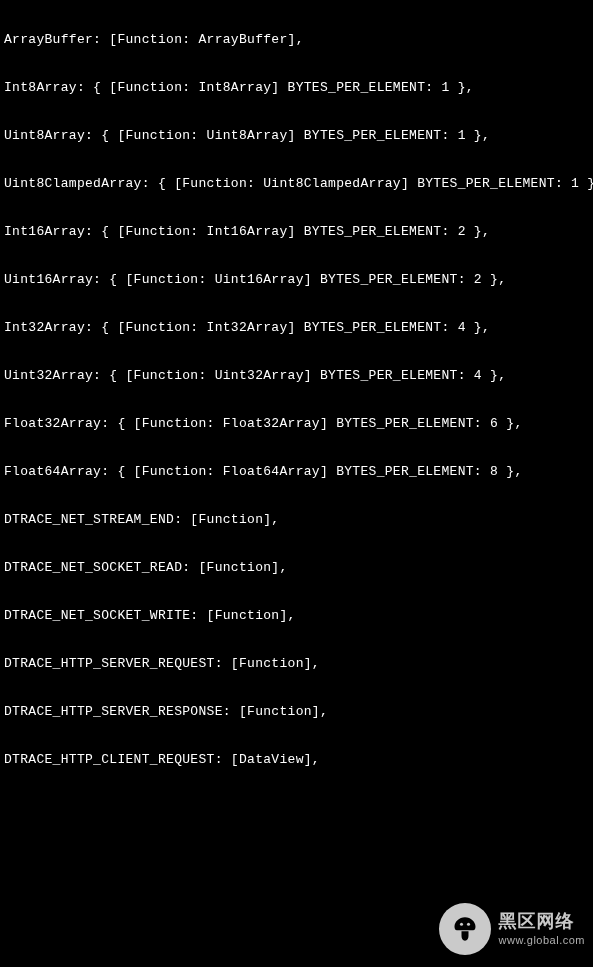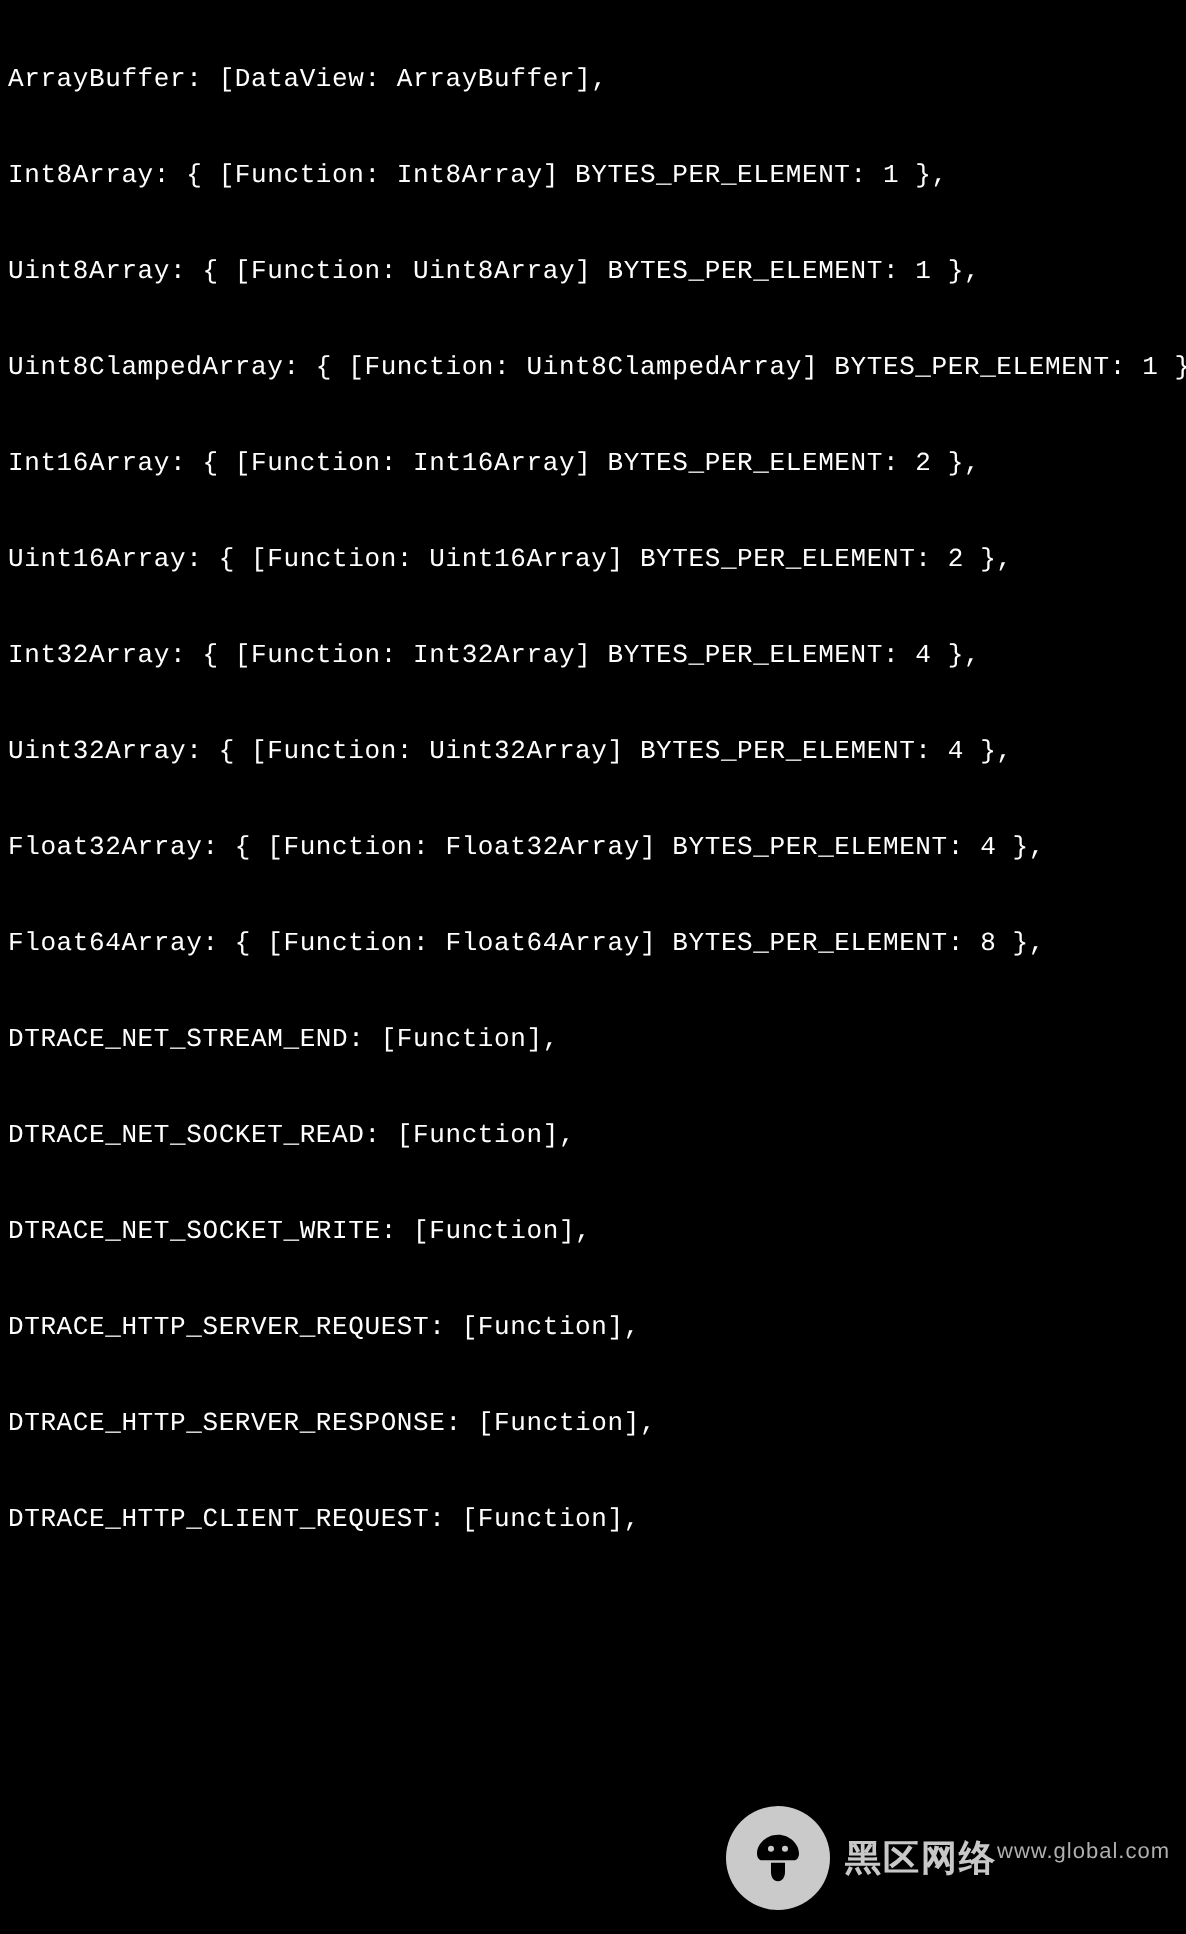--- a/index.html
+++ b/index.html
@@ -46,56 +46,57 @@
     }
     .mushroom {
       width: 28px;
       height: 28px;
     }
     .mushroom svg {
       fill: #000000;
     }
     .wm-text {
       display: flex;
+      flex-direction: column;
       color: #c8c8c8;
     }
     .wm-title {
       font-family: 'Microsoft YaHei', sans-serif;
       font-size: 18px;
       font-weight: bold;
       letter-spacing: 1px;
       line-height: 22px;
     }
     .wm-url {
       font-family: Arial, sans-serif;
       font-size: 11px;
       letter-spacing: 0.5px;
       color: #b0b0b0;
     }
   </style>
 </head>
 <body>
 
 <div class="terminal">
-  <span class="line">ArrayBuffer: [DataView: ArrayBuffer],</span>
+  <span class="line">ArrayBuffer: [Function: ArrayBuffer],</span>
   <span class="line">Int8Array: { [Function: Int8Array] BYTES_PER_ELEMENT: 1 },</span>
   <span class="line">Uint8Array: { [Function: Uint8Array] BYTES_PER_ELEMENT: 1 },</span>
   <span class="line">Uint8ClampedArray: { [Function: Uint8ClampedArray] BYTES_PER_ELEMENT: 1 },</span>
   <span class="line">Int16Array: { [Function: Int16Array] BYTES_PER_ELEMENT: 2 },</span>
   <span class="line">Uint16Array: { [Function: Uint16Array] BYTES_PER_ELEMENT: 2 },</span>
   <span class="line">Int32Array: { [Function: Int32Array] BYTES_PER_ELEMENT: 4 },</span>
   <span class="line">Uint32Array: { [Function: Uint32Array] BYTES_PER_ELEMENT: 4 },</span>
-  <span class="line">Float32Array: { [Function: Float32Array] BYTES_PER_ELEMENT: 4 },</span>
+  <span class="line">Float32Array: { [Function: Float32Array] BYTES_PER_ELEMENT: 6 },</span>
   <span class="line">Float64Array: { [Function: Float64Array] BYTES_PER_ELEMENT: 8 },</span>
   <span class="line">DTRACE_NET_STREAM_END: [Function],</span>
   <span class="line">DTRACE_NET_SOCKET_READ: [Function],</span>
   <span class="line">DTRACE_NET_SOCKET_WRITE: [Function],</span>
   <span class="line">DTRACE_HTTP_SERVER_REQUEST: [Function],</span>
   <span class="line">DTRACE_HTTP_SERVER_RESPONSE: [Function],</span>
-  <span class="line">DTRACE_HTTP_CLIENT_REQUEST: [Function],</span>
+  <span class="line">DTRACE_HTTP_CLIENT_REQUEST: [DataView],</span>
   
   
   
   
   
   
   
   
   
   

